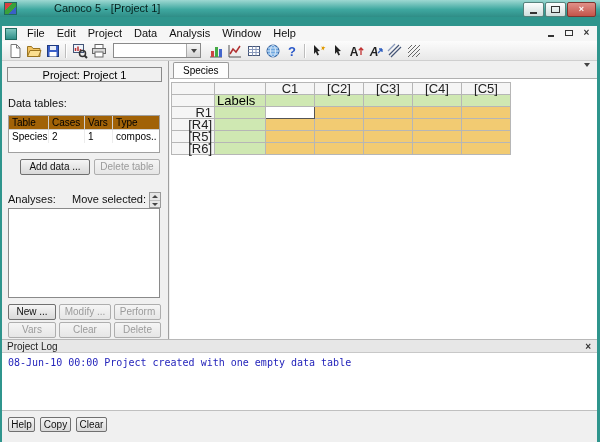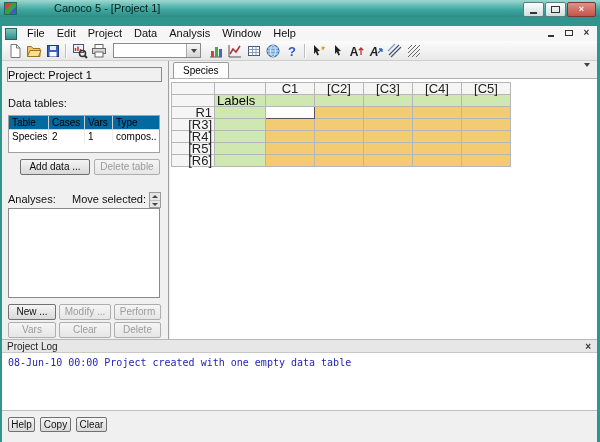--- a/index.html
+++ b/index.html
@@ -43,25 +43,25 @@
   .combo .drop{position:absolute;right:0;top:0;width:13px;height:13px;background:linear-gradient(#f8f8f8,#d4d4d4);
                border-left:1px solid #aaa;display:flex;align-items:center;justify-content:center;}
   .tri-down{width:0;height:0;border-left:3px solid transparent;border-right:3px solid transparent;border-top:4px solid #444;}
   .tri-up-s{width:0;height:0;border-left:3px solid transparent;border-right:3px solid transparent;border-bottom:3px solid #444;}
   .tri-dn-s{width:0;height:0;border-left:3px solid transparent;border-right:3px solid transparent;border-top:3px solid #444;}
   
   .content{position:absolute;top:35px;left:0;right:0;height:278px;}
   .left-panel{position:absolute;top:0;left:0;width:167px;height:278px;background:#f0f0f0;
               border-right:1px solid #a0a0a0;box-sizing:border-box;}
   .proj-header{position:absolute;top:6px;left:5px;width:155px;height:15px;border:1px solid #8a8a8a;
-               text-align:left;line-height:15px;font-size:11px;background:#f0f0f0;box-sizing:border-box;}
+               text-align:center;line-height:15px;font-size:11px;background:#f0f0f0;box-sizing:border-box;}
   .lbl{position:absolute;font-size:11px;color:#101010;white-space:nowrap;}
   .tables-list{position:absolute;top:54px;left:6px;width:152px;height:38px;background:#fff;
                border:1px solid #a0a0a0;font-size:10px;box-sizing:border-box;overflow:hidden;}
-  .tl-header{display:flex;height:13px;background:#0369a1;border-bottom:1px solid #d0d0d0;}
+  .tl-header{display:flex;height:13px;background:#a16207;border-bottom:1px solid #d0d0d0;}
   .tl-header div{border-right:1px solid #cfcfcf;padding-left:3px;line-height:13px;box-sizing:border-box;overflow:hidden;}
   .tl-row{display:flex;height:13px;}
   .tl-row div{border-right:1px solid #ececec;padding-left:3px;line-height:13px;box-sizing:border-box;
               white-space:nowrap;overflow:hidden;}
   .c-table{width:40px;}.c-cases{width:36px;}.c-vars{width:28px;}.c-type{width:44px;border-right:none!important;}
   .btn{border:1px solid #707070;border-radius:2px;background:linear-gradient(#f5f5f5,#d9d9d9);
        font-size:10px;text-align:center;color:#101010;box-sizing:border-box;position:absolute;
        height:16px;line-height:14px;white-space:nowrap;overflow:hidden;}
   .btn.disabled{color:#9b9b9b;border-color:#aeaeae;background:linear-gradient(#f5f5f5,#e6e6e6);}
   .spinner{position:absolute;top:131px;right:7px;width:12px;height:16px;border:1px solid #9a9a9a;
@@ -319,29 +319,20 @@
             <tr>
               <td class="rh">R1</td>
               <td class="" style="background:#cfe8b2"></td>
               <td class="sel" style="background:#ffffff"></td>
               <td class="" style="background:#f2cb72"></td>
               <td class="" style="background:#f2cb72"></td>
               <td class="" style="background:#f2cb72"></td>
               <td class="" style="background:#f2cb72"></td>
             </tr>
             <tr>
-              <td class="rh">[R3]</td>
-              <td class="" style="background:#cfe8b2"></td>
-              <td class="" style="background:#f2cb72"></td>
-              <td class="" style="background:#f2cb72"></td>
-              <td class="" style="background:#f2cb72"></td>
-              <td class="" style="background:#f2cb72"></td>
-              <td class="" style="background:#f2cb72"></td>
-            </tr>
-            <tr>
               <td class="rh">[R4]</td>
               <td class="" style="background:#cfe8b2"></td>
               <td class="" style="background:#f2cb72"></td>
               <td class="" style="background:#f2cb72"></td>
               <td class="" style="background:#f2cb72"></td>
               <td class="" style="background:#f2cb72"></td>
               <td class="" style="background:#f2cb72"></td>
             </tr>
             <tr>
               <td class="rh">[R5]</td>

